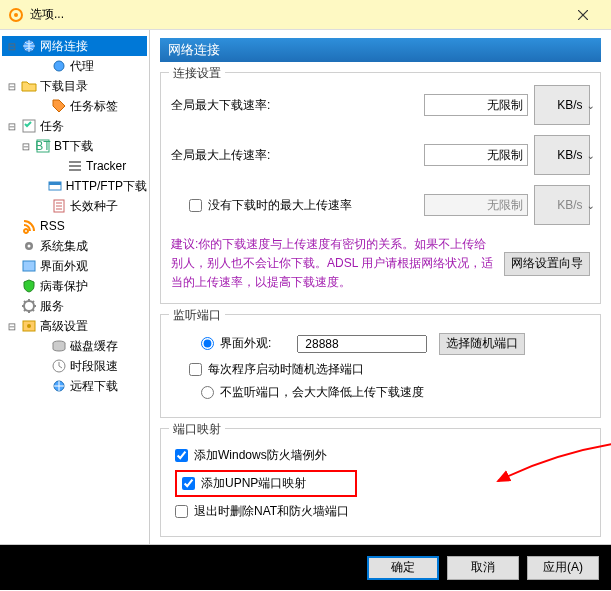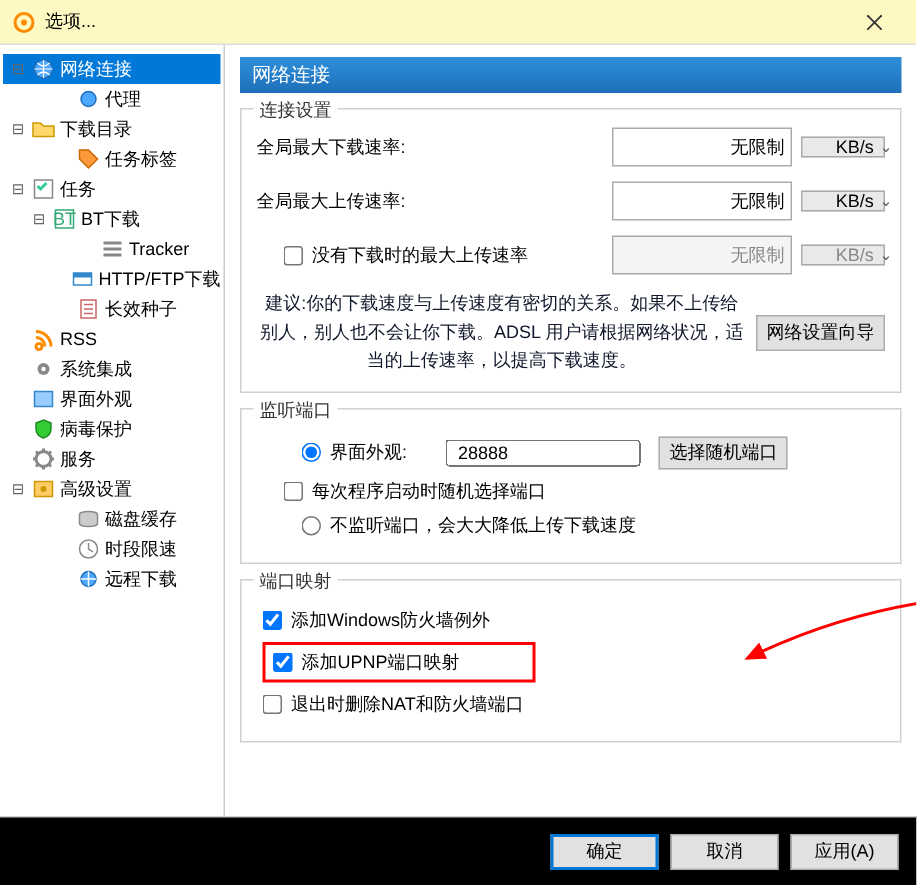--- a/index.html
+++ b/index.html
@@ -22,31 +22,31 @@
 .tree .indent2 { padding-left: 34px; }
 .tree .indent3 { padding-left: 50px; }
 
 .main { flex: 1; padding: 8px 10px 8px 10px; overflow: hidden; }
 .header { background: linear-gradient(#2e8fdb, #1e6fb8); color: #fff; padding: 3px 8px; font-size: 13px; }
 .groupbox { border: 1px solid #d0d0d0; margin-top: 10px; padding: 12px 10px 10px 10px; position: relative; }
 .groupbox .legend { position: absolute; top: -8px; left: 8px; background: #fff; padding: 0 4px; color: #333; }
 .form-row { display: flex; align-items: center; margin-bottom: 10px; }
 .form-row .lbl { width: 150px; }
 .form-row .spacer { flex: 1; }
-.form-row input[type=text] { width: 120px; height: 22px; border: 1px solid #aaa; text-align: right; padding: 12px 4px; }
+.form-row input[type=text] { width: 104px; height: 22px; border: 1px solid #aaa; text-align: right; padding: 0 4px; }
 .form-row input[type=text].disabled { background: #f4f4f4; color: #888; }
-.form-row .combo { border: 1px solid #aaa; background: #e9e9e9; height: 14px; width: 56px; display: flex; align-items: center; justify-content: center; margin-left: 6px; position: relative; padding-left: 28px; }
+.form-row .combo { border: 1px solid #aaa; background: #e9e9e9; height: 40px; width: 56px; display: flex; align-items: center; justify-content: center; margin-left: 6px; position: relative; padding-left: 28px; }
 .form-row .combo.disabled { color: #888; }
 .form-row .combo::after { content: "⌄"; font-size: 10px; margin-left: 4px; color: #555; }
 .chk-row { display: flex; align-items: center; margin: 6px 0 6px 18px; }
 .chk-row input { margin-right: 6px; }
 .radio-row { display: flex; align-items: center; margin: 6px 0 6px 4px; }
 .radio-row input { margin-right: 6px; margin-left: 26px; }
 .hint-row { display: flex; align-items: flex-start; margin-top: 8px; }
-.hint-row .txt { flex: 1; line-height: 1.6; color: #0f172a; text-align: center; }
+.hint-row .txt { flex: 1; line-height: 1.6; color: #a21caf; }
 .btn { border: 1px solid #adadad; background: #e1e1e1; height: 24px; padding: 0 10px; cursor: pointer; display: inline-flex; align-items: center; justify-content: center; }
 .btn.primary { border: 2px solid #0078d7; }
 .small-btn { height: 22px; padding: 0 6px; margin-left: 6px; }
 
 .port-input { width: 130px !important; text-align: left !important; padding-left: 6px !important; }
 
 .highlight-box { border: 2px solid #f00; padding: 3px 5px; display: inline-flex; align-items: center; }
 .arrow-svg { position: absolute; width: 130px; height: 50px; pointer-events: none; }
 
 .footer { height: 46px; border-top: 1px solid #ccc; display: flex; align-items: center; justify-content: flex-end; padding: 0 12px; gap: 8px; background: #000000; }

